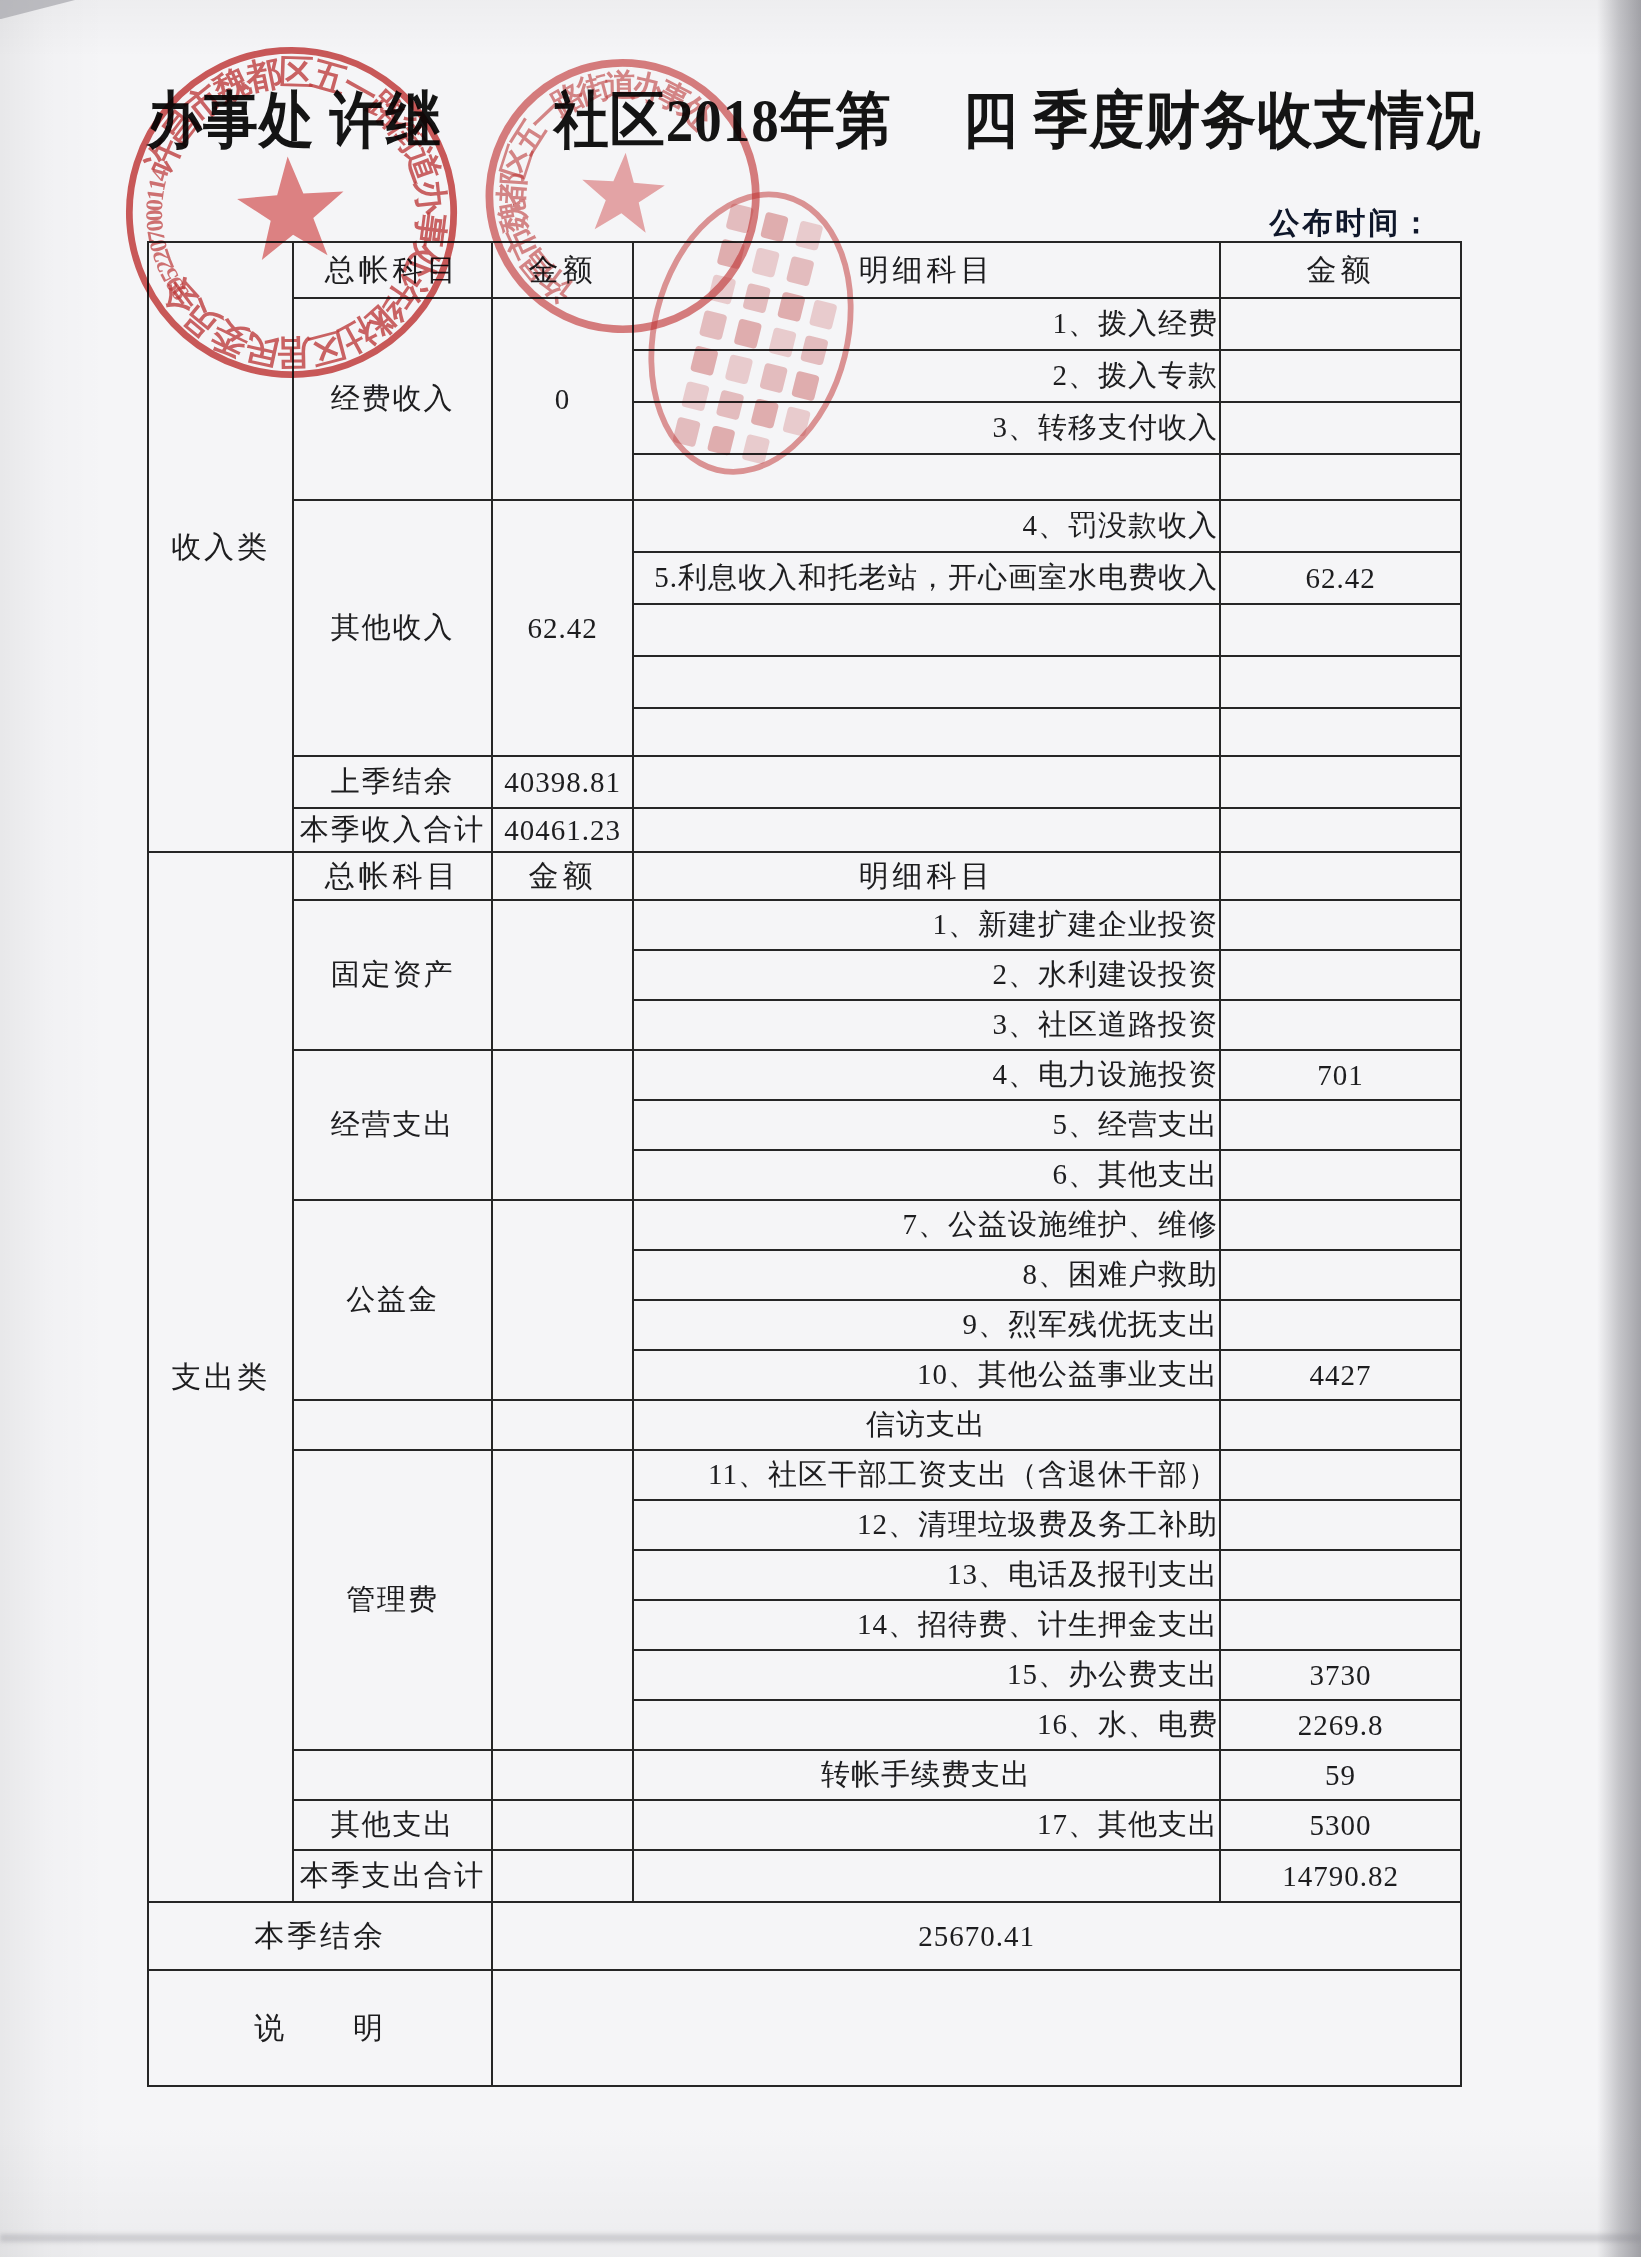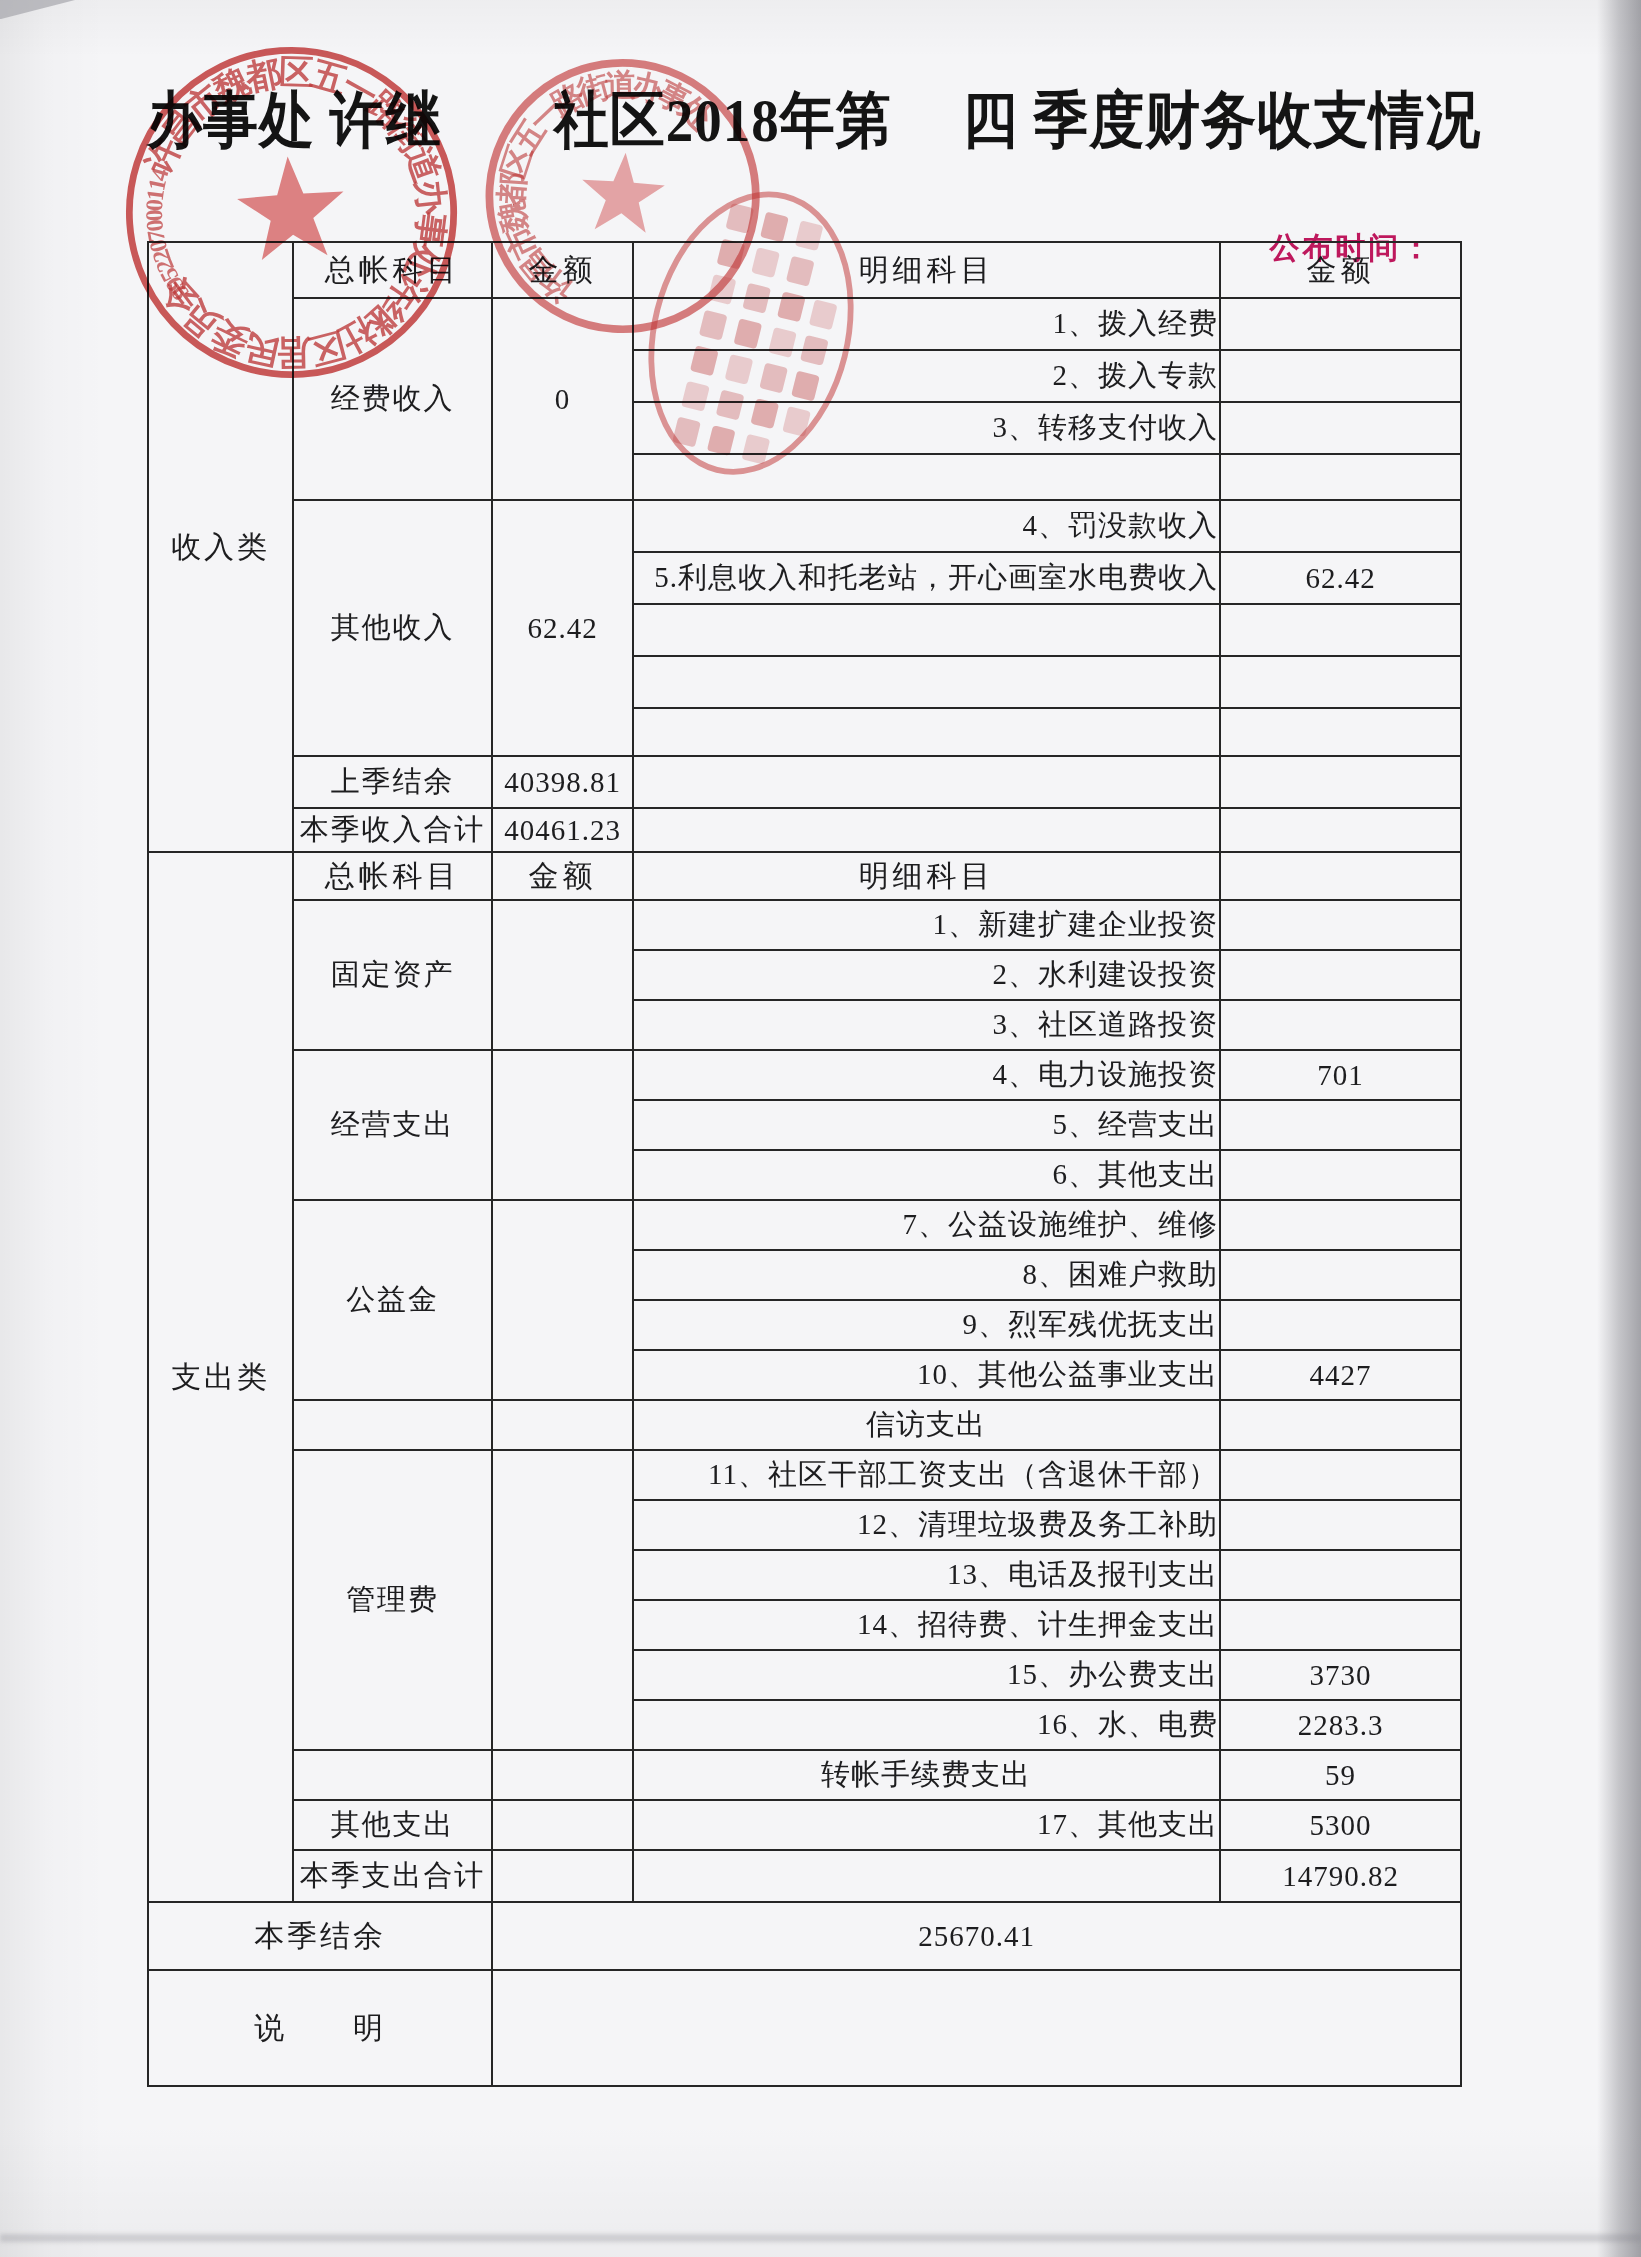--- a/index.html
+++ b/index.html
@@ -23,22 +23,22 @@
     background:linear-gradient(90deg, rgba(125,125,132,0) 0%, rgba(125,125,132,0.40) 50%, rgba(96,96,104,0.55) 100%);}
   .edge-bottom{position:absolute;left:0;top:2234px;width:100%;height:7.7px;
     background:rgba(130,130,138,0.30);filter:blur(1.9px);}
   .page-title{
     position:absolute;left:147px;top:79px;width:1313px;
     text-align:center;font-size:55px;font-weight:700;color:#141414;
     transform:scaleY(1.12);transform-origin:top center;
     letter-spacing:1px;white-space:nowrap;
   }
   .publish-time{
-    position:absolute;right:207px;top:203px;font-size:30px;color:#be185d;
-    letter-spacing:2.9px;font-weight:600;margin-top:25px;
+    position:absolute;right:207px;top:203px;font-size:30px;color:#0f172a;
+    letter-spacing:2.9px;font-weight:600;
   }
   table.fin{
     position:absolute;left:147px;top:241px;
     border-collapse:collapse;table-layout:fixed;width:1313px;
   }
   table.fin td{
     border:2.9px solid #262626;vertical-align:middle;
     overflow:hidden;white-space:nowrap;
   }
   .hdr{text-align:center;font-size:30px;letter-spacing:3.9px;}
@@ -208,21 +208,21 @@
       <tr style="height: 50px;">
         <td class="det">14、招待费、计生押金支出</td>
         <td class="amt"></td>
       </tr>
       <tr style="height: 50px;">
         <td class="det">15、办公费支出</td>
         <td class="amt">3730</td>
       </tr>
       <tr style="height: 50px; margin-top: 43px;">
         <td class="det">16、水、电费</td>
-        <td class="amt">2283.3</td>
+        <td class="amt">2269.8</td>
       </tr>
       <tr style="height: 50px;">
         <td class="acct"></td>
         <td class="amt"></td>
         <td class="det ctr">转帐手续费支出</td>
         <td class="amt">59</td>
       </tr>
       <tr style="height: 50px;">
         <td rowspan="1" class="acct">其他支出</td>
         <td rowspan="1" class="amt"></td>

